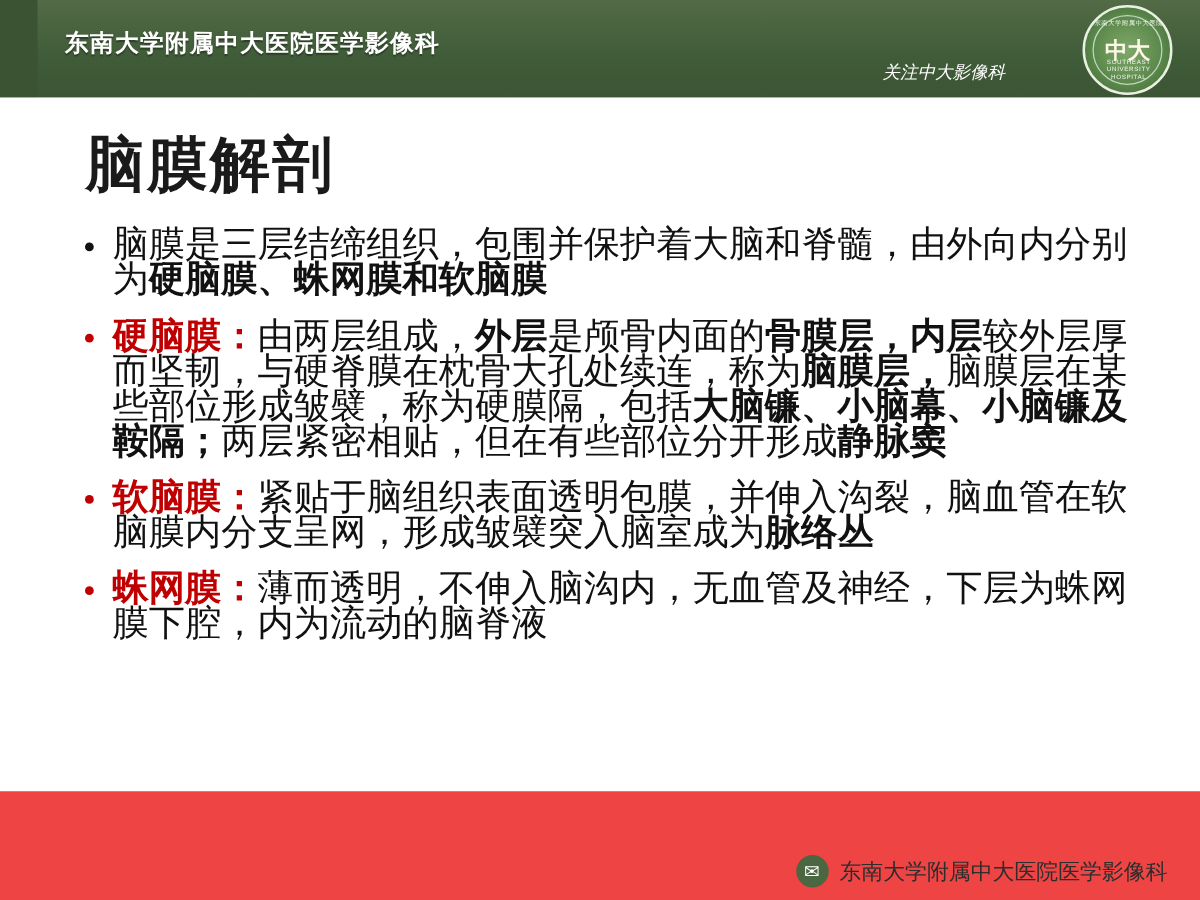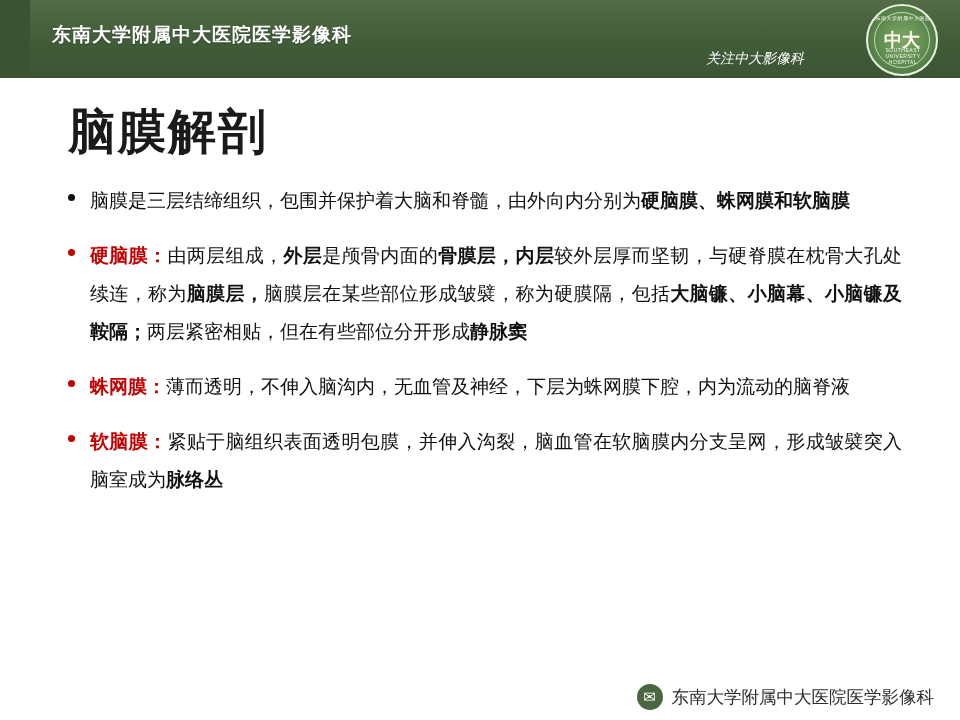--- a/index.html
+++ b/index.html
@@ -106,21 +106,21 @@
     color: #f2f7ee;
     font-family: "Liberation Sans", sans-serif;
   }
   .logo-arc-top { top: 2px; }
   .logo-arc-bottom { bottom: 2px; }
 
   
   .body-area {
     position: absolute;
     top: 78px; left: 0;
-    width: 960px; height: 642px;
+    width: 960px; height: 555px;
     background: #ffffff;
     text-decoration: underline;
   }
   .slide-title {
     position: absolute;
     left: 68px;
     top: 22px;
     font-size: 48px;
     font-weight: bold;
     color: #1a1a1a;
@@ -131,22 +131,22 @@
   .bullets {
     position: absolute;
     left: 62px;
     top: 104px;
     width: 840px;
   }
   .bullet {
     position: relative;
     padding-left: 28px;
     margin-bottom: 17px;
-    font-size: 19px;
-    line-height: 38px;
+    font-size: 29px;
+    line-height: 28px;
     color: #111111;
     text-align: justify;
     font-family: "Liberation Serif", serif;
   }
   .bullet .dot {
     position: absolute;
     left: 6px;
     top: 12px;
     width: 7px; height: 7px;
     border-radius: 50%;
@@ -211,22 +211,22 @@
         <div class="logo-arc-bottom">SOUTHEAST UNIVERSITY HOSPITAL</div>
       </div>
     </div>
   </div>
 
   <div class="body-area">
     <div class="slide-title">脑膜解剖</div>
     <div class="bullets" id="bullets">
         <div class="bullet"><span class="dot" style="background: rgb(17, 17, 17);"></span><span>脑膜是三层结缔组织，包围并保护着大脑和脊髓，由外向内分别为</span><span class="bold">硬脑膜、蛛网膜和软脑膜</span></div>
         <div class="bullet red-dot"><span class="dot" style="background: rgb(192, 0, 0);"></span><span class="term">硬脑膜：</span><span>由两层组成，</span><span class="bold">外层</span><span>是颅骨内面的</span><span class="bold">骨膜层，</span><span class="bold">内层</span><span>较外层厚而坚韧，与硬脊膜在枕骨大孔处续连，称为</span><span class="bold">脑膜层，</span><span>脑膜层在某些部位形成皱襞，称为硬膜隔，包括</span><span class="bold">大脑镰、小脑幕、小脑镰及鞍隔；</span><span>两层紧密相贴，但在有些部位分开形成</span><span class="bold">静脉窦</span></div>
+        <div class="bullet red-dot"><span class="dot" style="background: rgb(192, 0, 0);"></span><span class="term">软脑膜：</span><span>紧贴于脑组织表面透明包膜，并伸入沟裂，脑血管在软脑膜内分支呈网，形成皱襞突入脑室成为</span><span class="bold">脉络丛</span></div>
         <div class="bullet red-dot"><span class="dot" style="background: rgb(192, 0, 0);"></span><span class="term">蛛网膜：</span><span>薄而透明，不伸入脑沟内，无血管及神经，下层为蛛网膜下腔，内为流动的脑脊液</span></div>
-        <div class="bullet red-dot"><span class="dot" style="background: rgb(192, 0, 0);"></span><span class="term">软脑膜：</span><span>紧贴于脑组织表面透明包膜，并伸入沟裂，脑血管在软脑膜内分支呈网，形成皱襞突入脑室成为</span><span class="bold">脉络丛</span></div>
       </div>
   </div>
 
   <div class="footer">
     <div class="footer-inner">
       <div class="wechat-icon">✉</div>
       <div class="footer-text">东南大学附属中大医院医学影像科</div>
     </div>
   </div>
 

